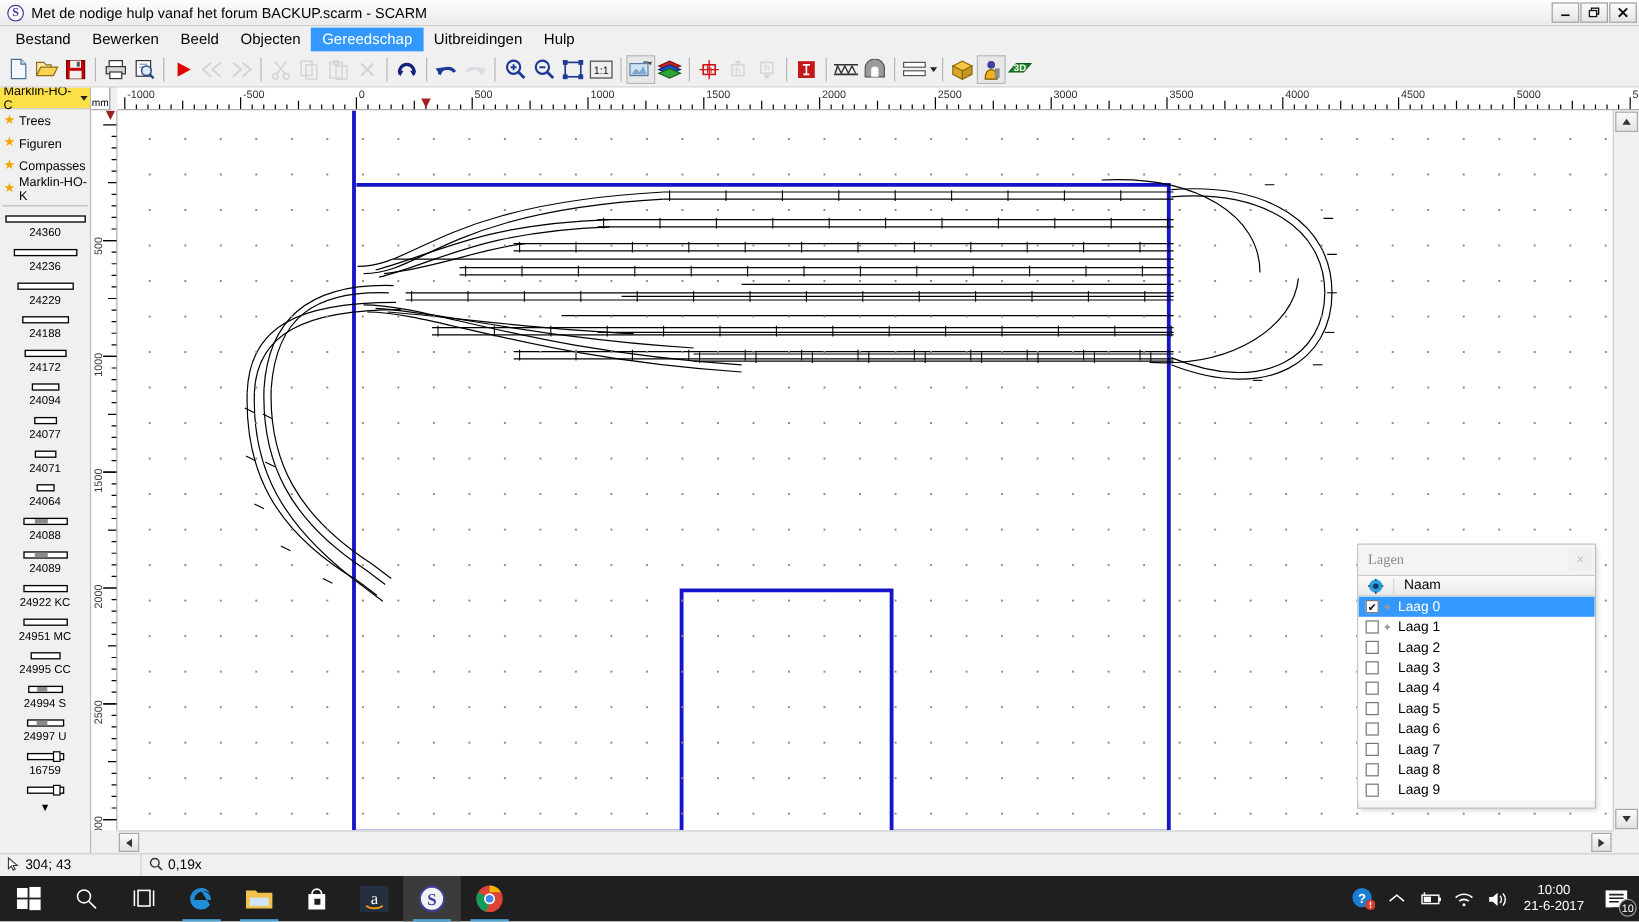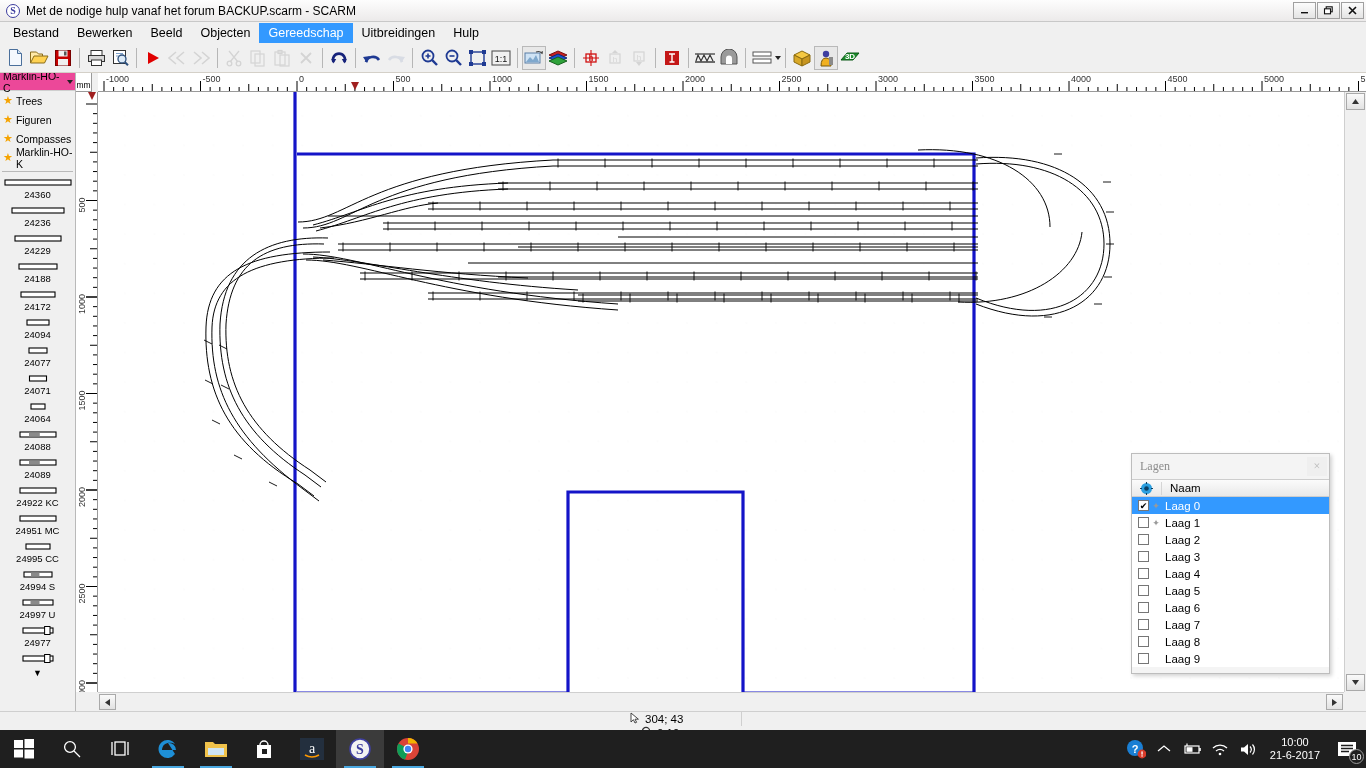--- a/index.html
+++ b/index.html
@@ -55,21 +55,21 @@
   .caret-sm{ width:0;height:0;border-left:3.5px solid transparent;border-right:3.5px solid transparent;border-top:4px solid #222; margin-left:1px;}
 
   
   .catalog{
     position:absolute; left:0; top:73px; width:76px; height:638px;
     background:#f0f0f0; border-right:1px solid #b9b9b9;
     overflow:hidden;
   }
   .cat-combo{
     height:18px; display:flex; align-items:center; justify-content:space-between;
-    padding:0 2px 0 3px; font-size:10.5px; border-bottom:1px solid #cfcfcf; background:#ec4899;
+    padding:0 2px 0 3px; font-size:10.5px; border-bottom:1px solid #cfcfcf; background:#fde047;
   }
   .fav{ display:flex; align-items:center; gap:3px; height:19px; padding-left:3px; font-size:10.5px;}
   .star{ color:#f5a300; font-size:11px; line-height:1;}
   .cat-div{ height:1px; background:#b9b9b9; margin:4px 2px 3px 2px;}
   .part{ text-align:center; margin-bottom:3px; }
   .part .gfx{ height:14px; display:flex;align-items:center;justify-content:center;}
   .part .lbl{ font-size:9.5px; color:#000; line-height:11px;}
   .scroll-arrow{ text-align:center; font-size:9px; color:#000; line-height:10px;}
 
   
@@ -122,21 +122,21 @@
   .layers-list{ background:#fff; height:170px; overflow:hidden;}
   .lrow{ height:17px; display:flex; align-items:center; font-size:11.5px; }
   .lrow.sel{ background:#3399ff; color:#fff; }
   .lchk{ width:11px;height:11px;border:1px solid #767676; background:#fff; margin-left:6px; display:flex;align-items:center;justify-content:center; font-size:9px; color:#000;}
   .ldot{ width:14px; text-align:center; color:#9a9a9a; font-size:9px;}
   .lname{ margin-left:2px;text-align:center; }
 
   
   .statusbar{
     position:absolute; left:0; top:711px; width:1366px; height:19px;
-    background:#f0f0f0; border-top:1px solid #cfcfcf; display:flex; align-items:center; font-size:11.5px;flex-direction:column;
+    background:#f0f0f0; border-top:1px solid #cfcfcf; display:flex; align-items:center; font-size:11.5px;
   }
   .st-cell{ height:19px; display:flex; align-items:center; padding:0 6px; border-right:1px solid #cfcfcf;}
 
   
   .taskbar{
     position:absolute; left:0; top:730px; width:1366px; height:38px;
     background:#1f1f1f; display:flex; align-items:center;
   }
   .tk{ width:48px;height:38px; display:flex;align-items:center;justify-content:center; position:relative;}
   .tk.active{ background:#3b3b3b; }
@@ -593,21 +593,21 @@
           </div>
           <div class="lbl">24997 U</div>
         </div>
         <div class="part">
           <div class="gfx">
             <svg width="70" height="13" viewBox="0 0 70 13">
               <rect x="20" y="4" width="30" height="5" fill="#fff" stroke="#000" stroke-width="1.1"></rect>
               <rect x="41.599999999999994" y="2.5" width="5.3999999999999995" height="8" fill="#fff" stroke="#000" stroke-width="1"></rect>
             </svg>
           </div>
-          <div class="lbl">24977</div>
+          <div class="lbl">16759</div>
         </div>
         <div class="part">
           <div class="gfx">
             <svg width="70" height="13" viewBox="0 0 70 13">
               <rect x="20" y="4" width="30" height="5" fill="#fff" stroke="#000" stroke-width="1.1"></rect>
               <rect x="41.599999999999994" y="2.5" width="5.3999999999999995" height="8" fill="#fff" stroke="#000" stroke-width="1"></rect>
             </svg>
           </div>
           <div class="lbl"></div>
         </div>

